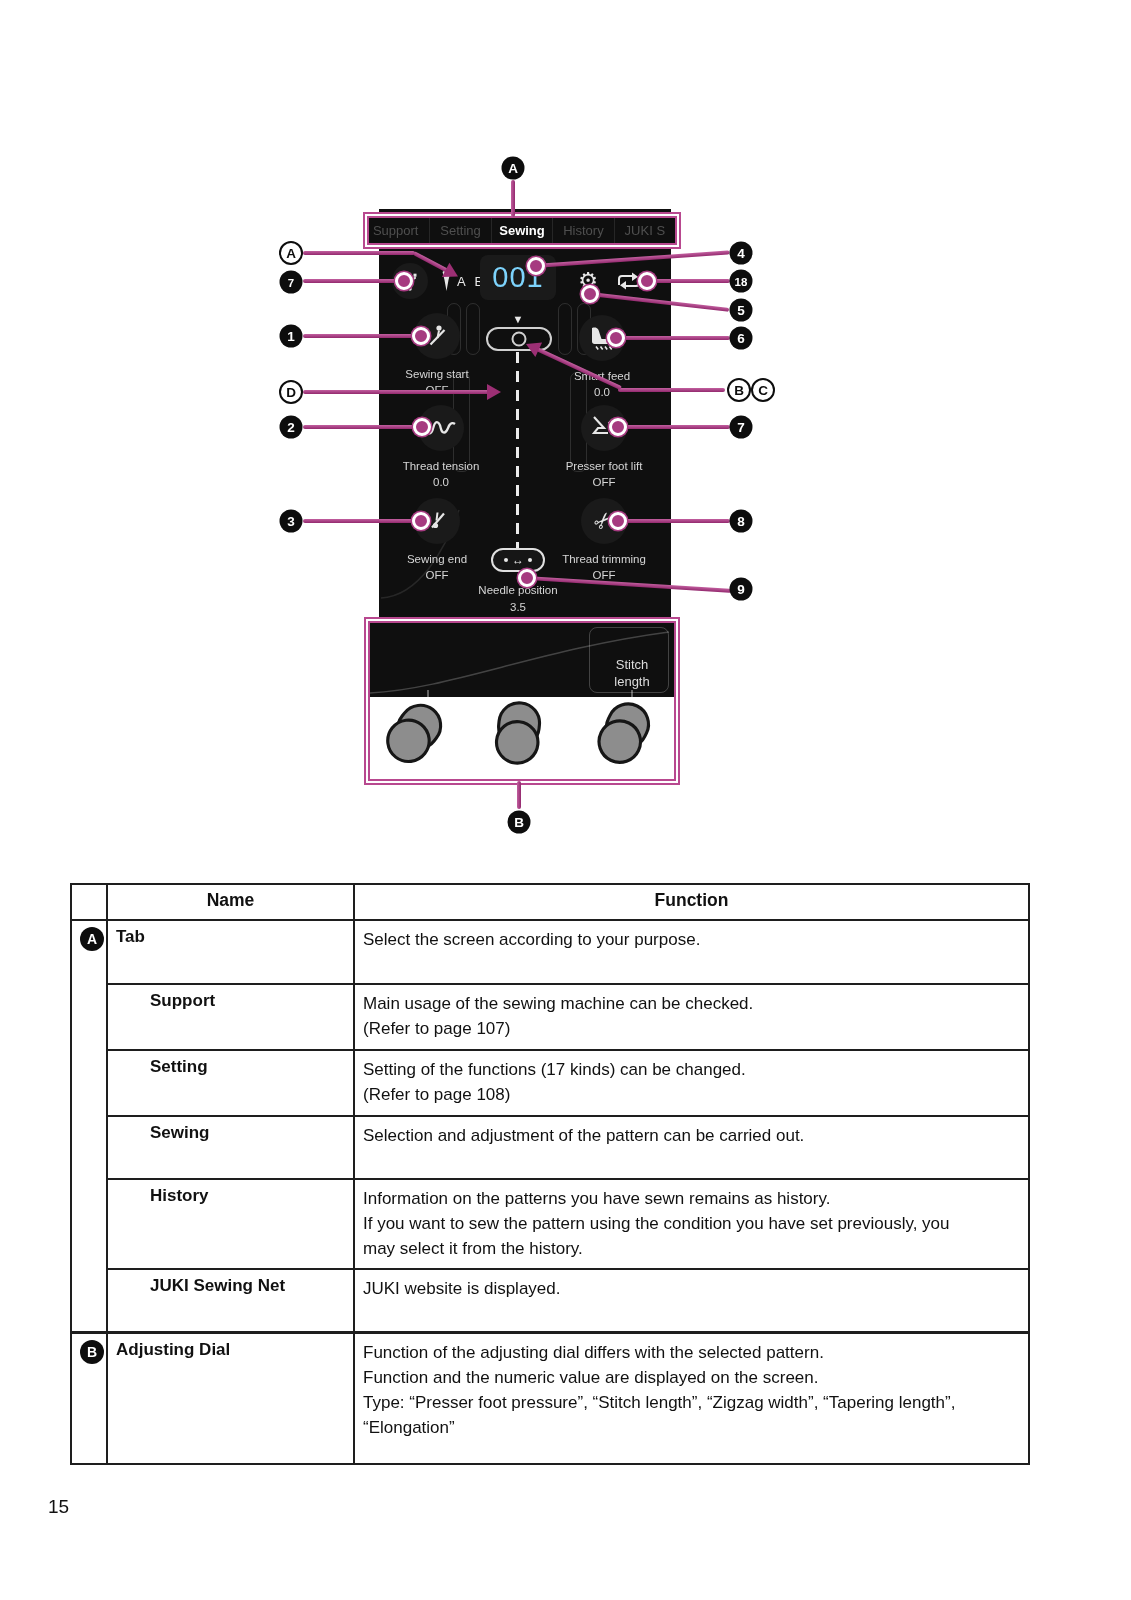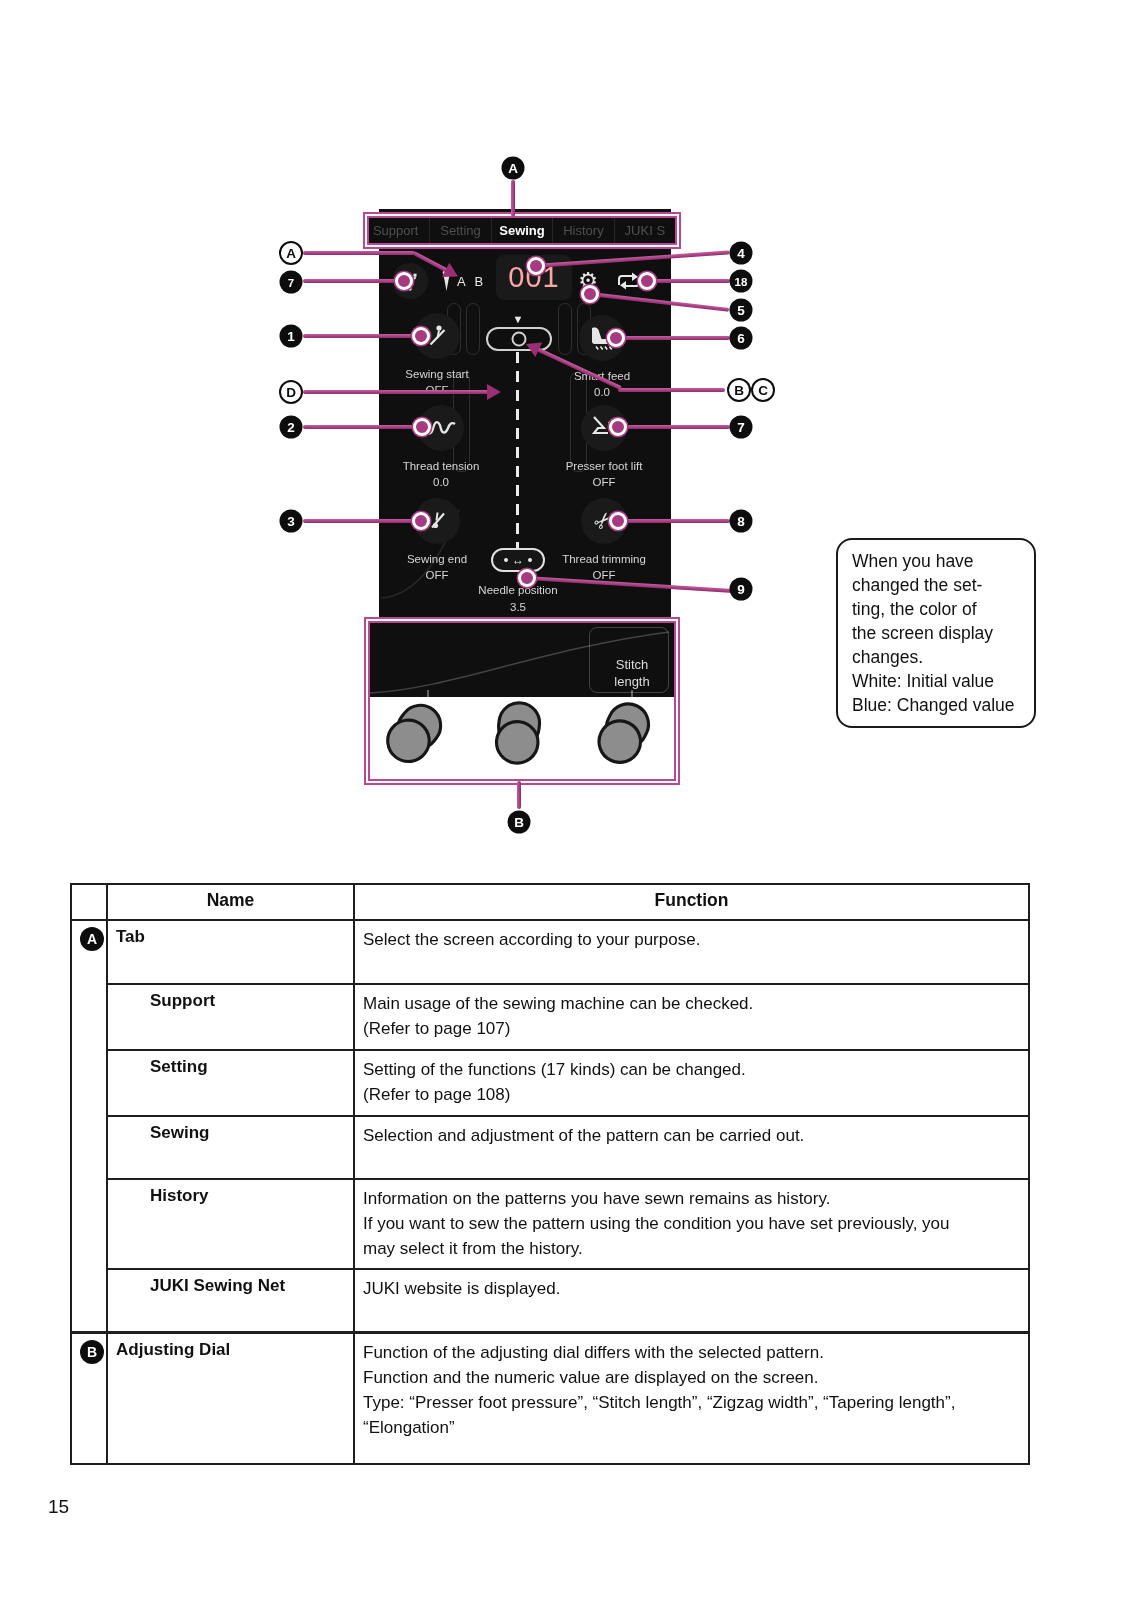--- a/index.html
+++ b/index.html
@@ -36,22 +36,22 @@
   .screen-body{position:absolute;left:379px;top:209px;width:292px;height:489px;background:#0f0f0f;z-index:1;}
   .etch{position:absolute;border:1.5px solid rgba(255,255,255,.13);border-radius:7px;z-index:1;}
   .tabbar{position:absolute;left:367px;top:216px;width:306px;height:25px;background:#0f0f0f;
           border:2.5px solid #b8488f;box-shadow:0 0 0 2px #fff,0 0 0 4px #b8488f;
           display:flex;align-items:center;overflow:hidden;z-index:3;}
   .tab{flex:1;text-align:center;font-size:13px;color:#4f4f4f;white-space:nowrap;}
   .tab + .tab{border-left:1px solid #262626;height:100%;display:flex;align-items:center;justify-content:center;}
   .tab.active{color:#fff;font-weight:bold;}
   .ic-circle{position:absolute;border-radius:50%;background:#1a1a1a;display:flex;align-items:center;justify-content:center;
              transform:translate(-50%,-50%);z-index:2;}
-  .patternbox{position:absolute;left:496px;top:255px;width:76px;height:45px;background:#1a1a1a;border-radius:8px;
-              display:flex;align-items:center;justify-content:center;font-size:29px;color:#fca5a5;letter-spacing:1px;z-index:2;}
+  .patternbox{position:absolute;left:480px;top:255px;width:76px;height:45px;background:#1a1a1a;border-radius:8px;
+              display:flex;align-items:center;justify-content:center;font-size:29px;color:#7dd3fc;letter-spacing:1px;z-index:2;}
   .needle-ab{position:absolute;left:441px;top:271px;display:flex;align-items:center;gap:5px;z-index:2;
              color:#e8e8e8;font-size:13px;letter-spacing:3px;}
   .glyph{color:#e8e8e8;z-index:2;position:absolute;transform:translate(-50%,-50%);line-height:1;}
   .stadium{position:absolute;left:486px;top:327px;width:62px;height:20px;border:2px solid #d0d0d0;border-radius:13px;z-index:2;}
   .stadium .c{position:absolute;left:50%;top:50%;width:11px;height:11px;border:2px solid #d0d0d0;border-radius:50%;transform:translate(-50%,-50%);}
   .dashline{position:absolute;left:516px;top:352px;width:3px;height:218px;z-index:2;
             background:repeating-linear-gradient(180deg,#ececec 0 11px,transparent 11px 19px);}
   .fn{position:absolute;width:130px;transform:translateX(-50%);text-align:center;
       color:#d6d6d6;font-size:11.5px;line-height:1.4;z-index:2;}
   .fn .ic{width:46px;height:46px;border-radius:50%;background:#1a1a1a;margin:0 auto 7px;
@@ -332,27 +332,20 @@
     <div class="badge small-text" style="left:741px;top:281px;">18</div>
     <div class="badge" style="left:741px;top:310px;">5</div>
     <div class="badge" style="left:741px;top:338px;">6</div>
     <div class="badge outline" style="left:739px;top:390px;">B</div>
     <div class="badge outline" style="left:763px;top:390px;">C</div>
     <div class="badge" style="left:741px;top:427px;">7</div>
     <div class="badge" style="left:741px;top:521px;">8</div>
     <div class="badge" style="left:741px;top:589px;">9</div>
   </div>
 
-  <div class="note" style="left:836px;top:538px;width:168px;">When you have
-changed the set-
-ting, the color of
-the screen display
-changes.
-White: Initial value
-Blue: Changed value</div>
 
   <div class="spec-wrap">
     <table class="spec">
       <colgroup>
           <col class="c0">
           <col class="c1">
           <col class="c2">
         </colgroup>
       <tbody>
           <tr style="height:36px;">

